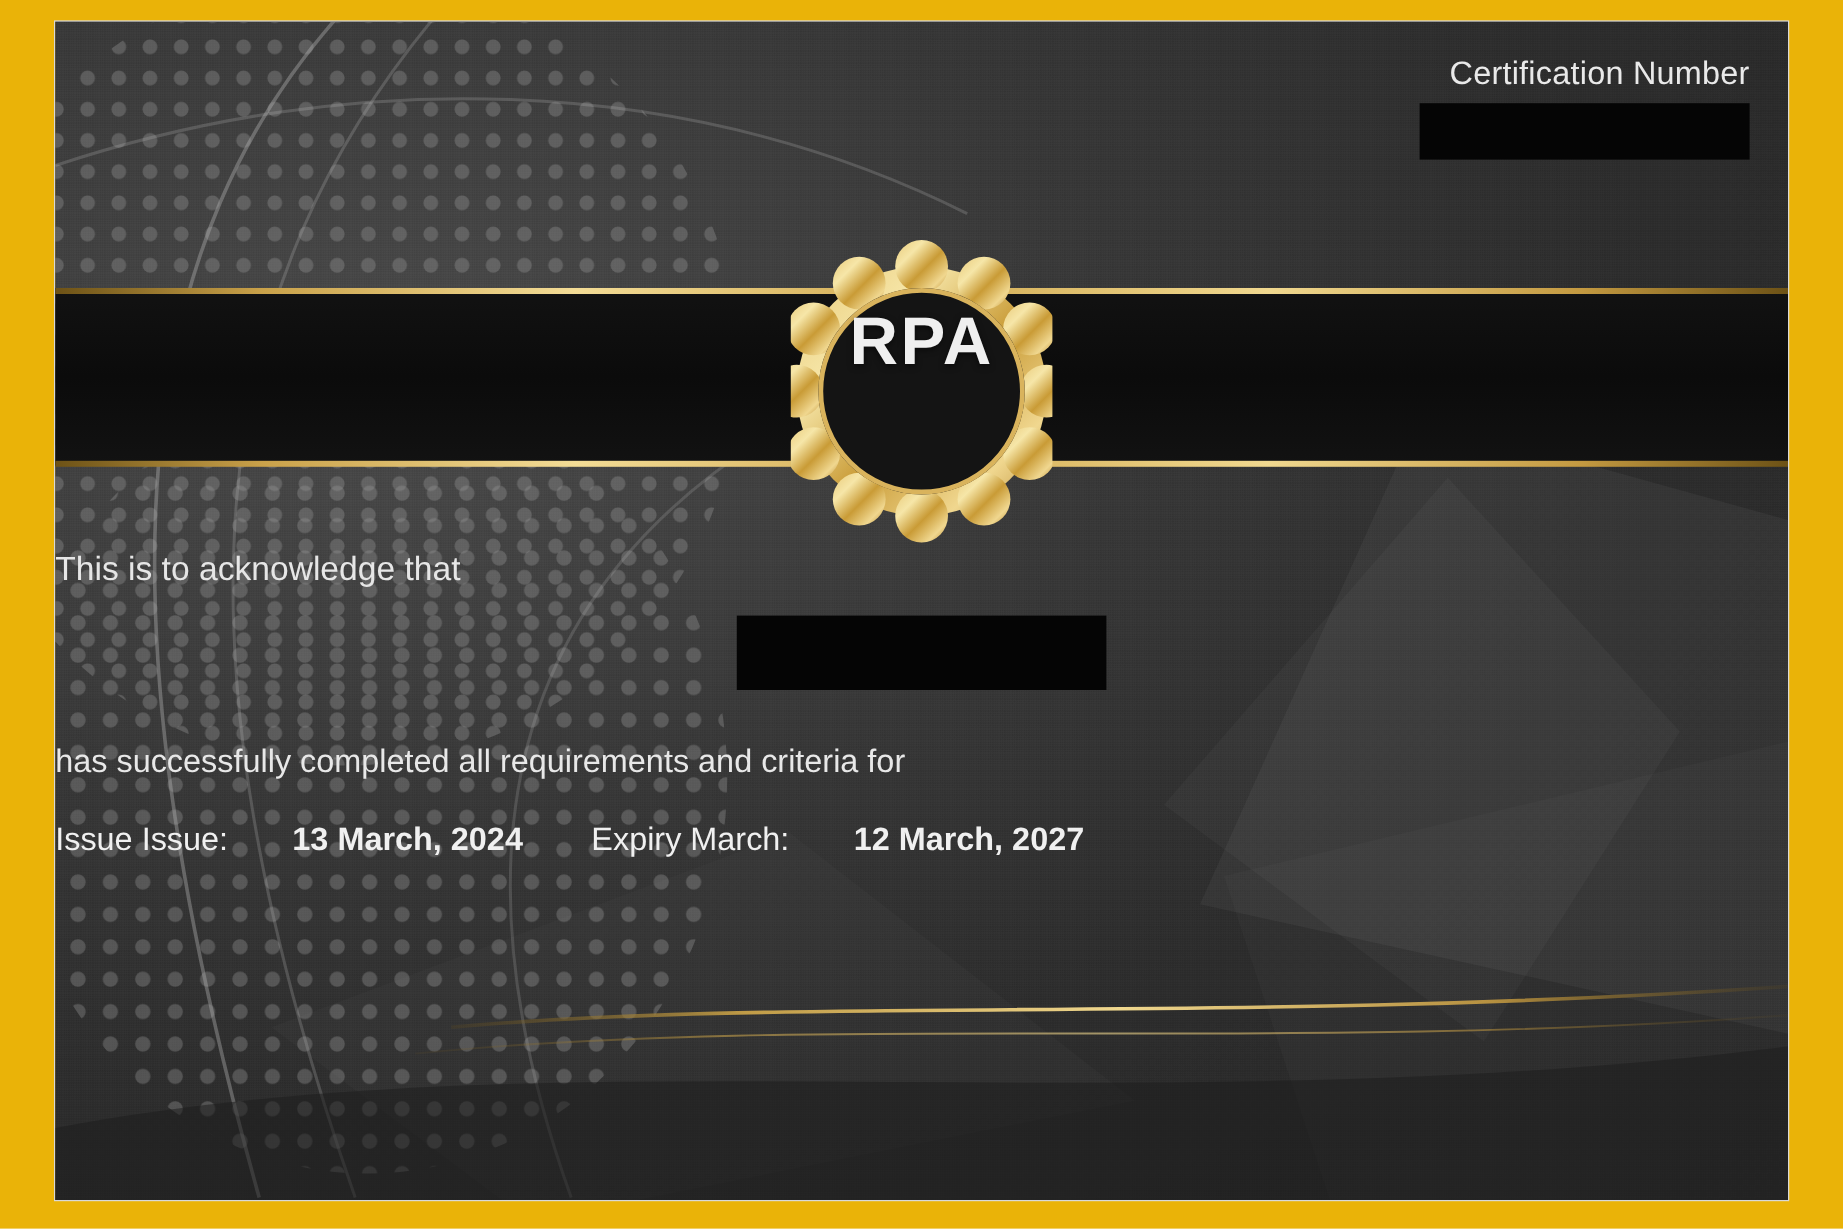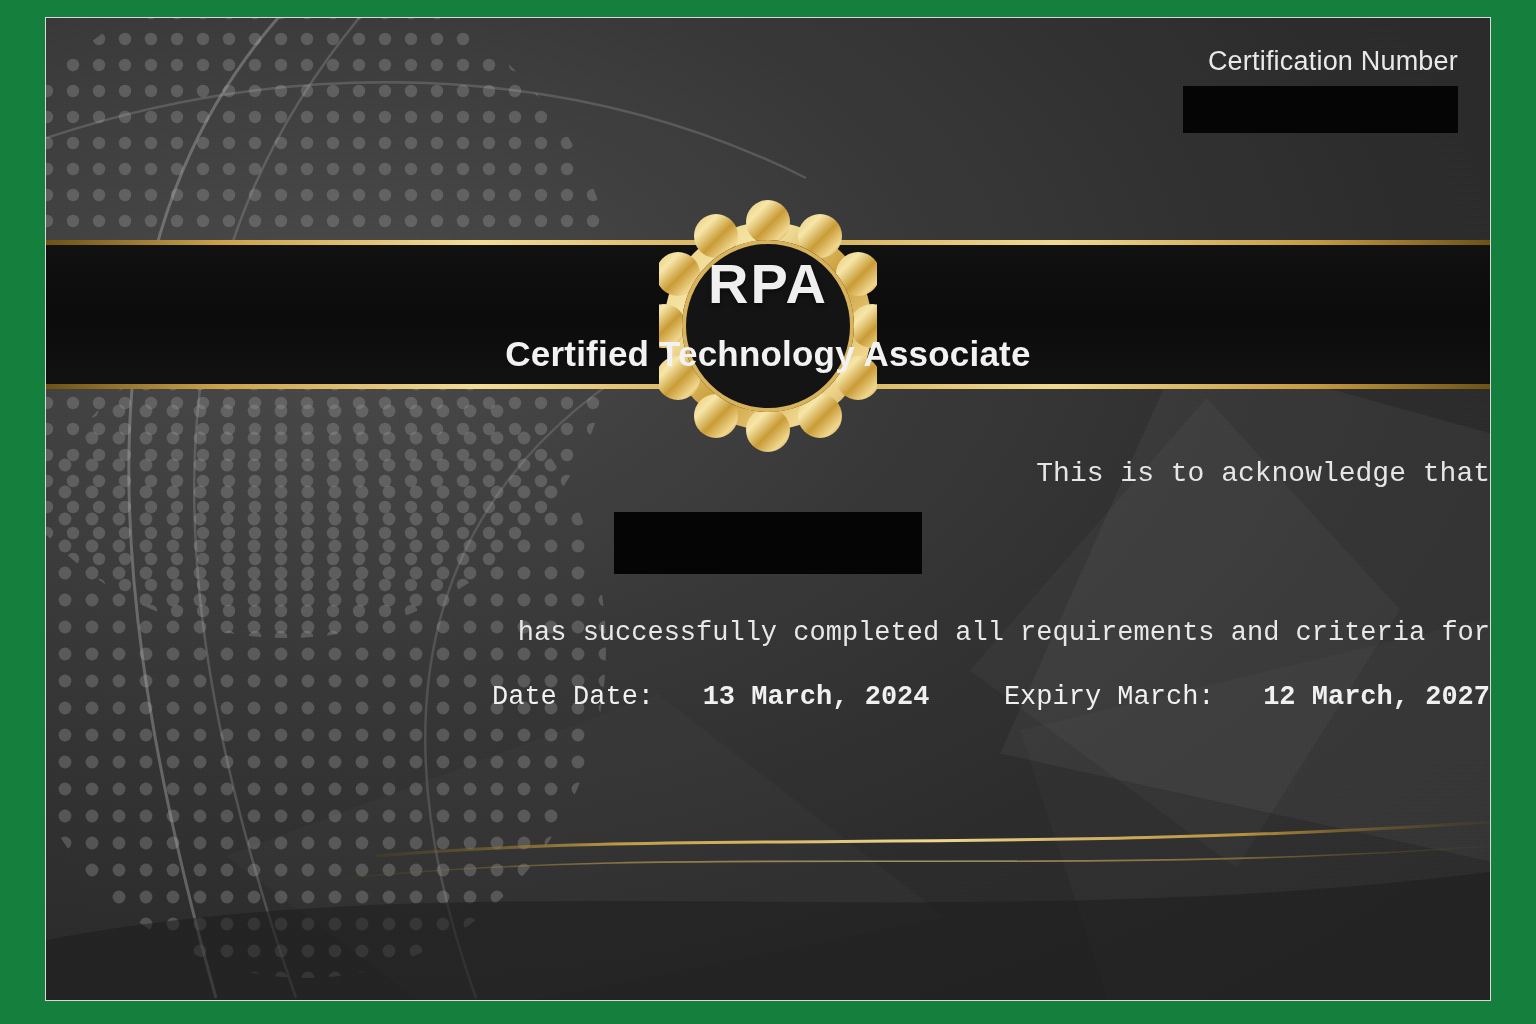--- a/index.html
+++ b/index.html
@@ -9,21 +9,21 @@
     width: 1536px;
     height: 1024px;
     overflow: hidden;
     font-family: "Liberation Sans", sans-serif;
   }
 
   .page {
     position: relative;
     width: 1536px;
     height: 1024px;
-    background: #15803d;
+    background: #eab308;
   }
 
   
   .certificate {
     position: absolute;
     left: 46px;
     top: 18px;
     width: 1444px;
     height: 982px;
     background:
@@ -143,23 +143,22 @@
     width: 275px;
     height: 47px;
   }
 
   
   .body-block {
     position: absolute;
     left: 0;
     right: 0;
     top: 440px;
-    text-align: right;
+    text-align: left;
     color: #f0f0f0;
-    font-family: Liberation Mono, monospace;
   }
 
   .title-rpa {
     position: absolute;
     left: 0; right: 0;
     top: 238px;
     text-align: center;
     font-size: 56px;
     font-weight: bold;
     letter-spacing: 2px;
@@ -203,21 +202,21 @@
     margin-top: 42px;
     font-size: 26px;
     color: #e7e7e7;
   }
   .dates {
     margin-top: 34px;
     font-size: 27px;
     color: #f0f0f0;
   }
   .dates .label { font-weight: 400; }
-  .dates .value { font-weight: bold; }
+  .dates .value { font-weight: bold; margin-left: 31px; }
   .dates .gap { display: inline-block; width: 42px; }
 
   
   .bottom-swoosh { position: absolute; left: 0; right: 0; bottom: 0; height: 180px; }
 </style>
 </head>
 <body>
 
 <div class="page">
 
@@ -303,28 +302,27 @@
         <circle cx="0" cy="0" r="86" fill="#141414"></circle>
         <circle cx="0" cy="0" r="86" fill="none" stroke="#e3c madrid" stroke-width="0"></circle>
         <circle cx="0" cy="0" r="84" fill="none" stroke="#d9b35c" stroke-width="4"></circle>
       </g>
     </svg>
 
     <div class="cert-number-label">Certification Number</div>
     <div class="redaction cert-number-redaction"></div>
 
     <div class="title-rpa">RPA</div>
-    <div class="title-sub">Certified Technology Associate</div>
 
     <div class="body-block">
       <div class="ack-line">This is to acknowledge that</div>
       <div class="redaction name-redaction"></div>
       <div class="req-line">has successfully completed all requirements and criteria for</div>
       <div class="dates">
-        <span class="label">Date Date:</span>
+        <span class="label">Issue Issue:</span>
         <span>&nbsp;</span>
         <span class="value">13 March, 2024</span>
         <span class="gap"></span>
         <span class="label">Expiry March:</span>
         <span>&nbsp;</span>
         <span class="value">12 March, 2027</span>
       </div>
     </div>
 
     <svg class="bottom-swoosh" viewBox="0 0 1444 180" xmlns="http://www.w3.org/2000/svg" preserveAspectRatio="none">

